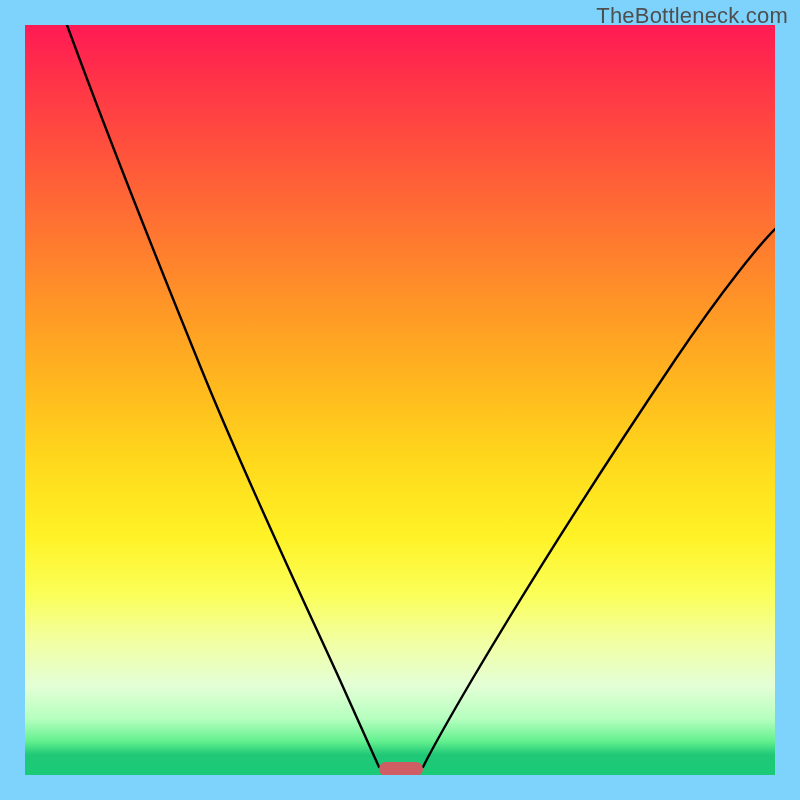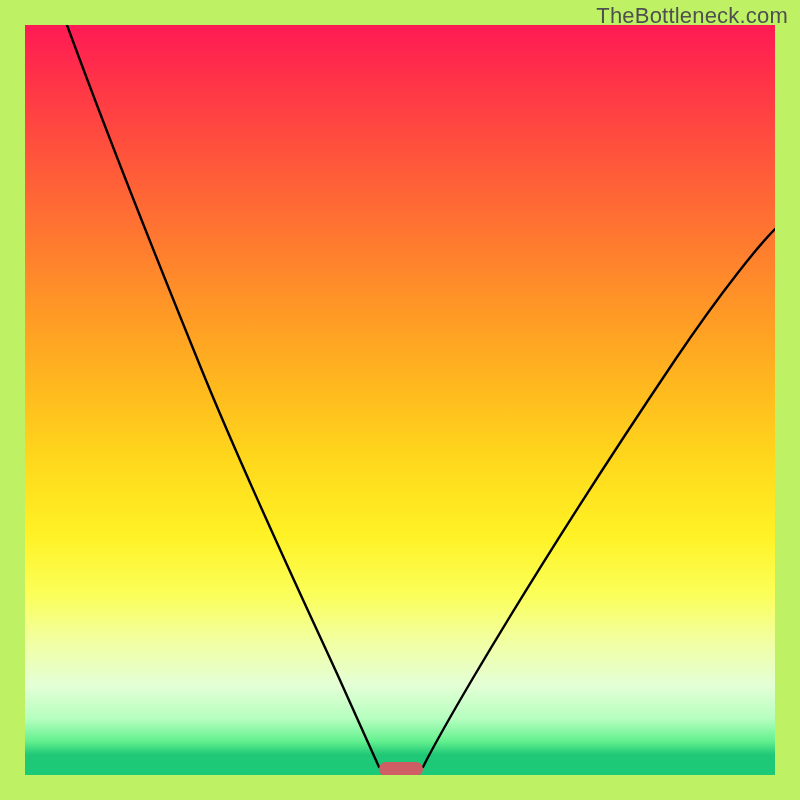--- a/index.html
+++ b/index.html
@@ -10,21 +10,21 @@
     background: #ffffff;
     font-family: Arial, Helvetica, sans-serif;
     overflow: hidden;
   }
   .chart-container {
     position: absolute;
     top: 0;
     left: 0;
     width: 800px;
     height: 800px;
-    background: #bef264;
+    background: #7dd3fc;
   }
   .plot-area {
     position: absolute;
     top: 25px;
     left: 25px;
     width: 750px;
     height: 750px;
     overflow: hidden;
   }
   .gradient-bg {

